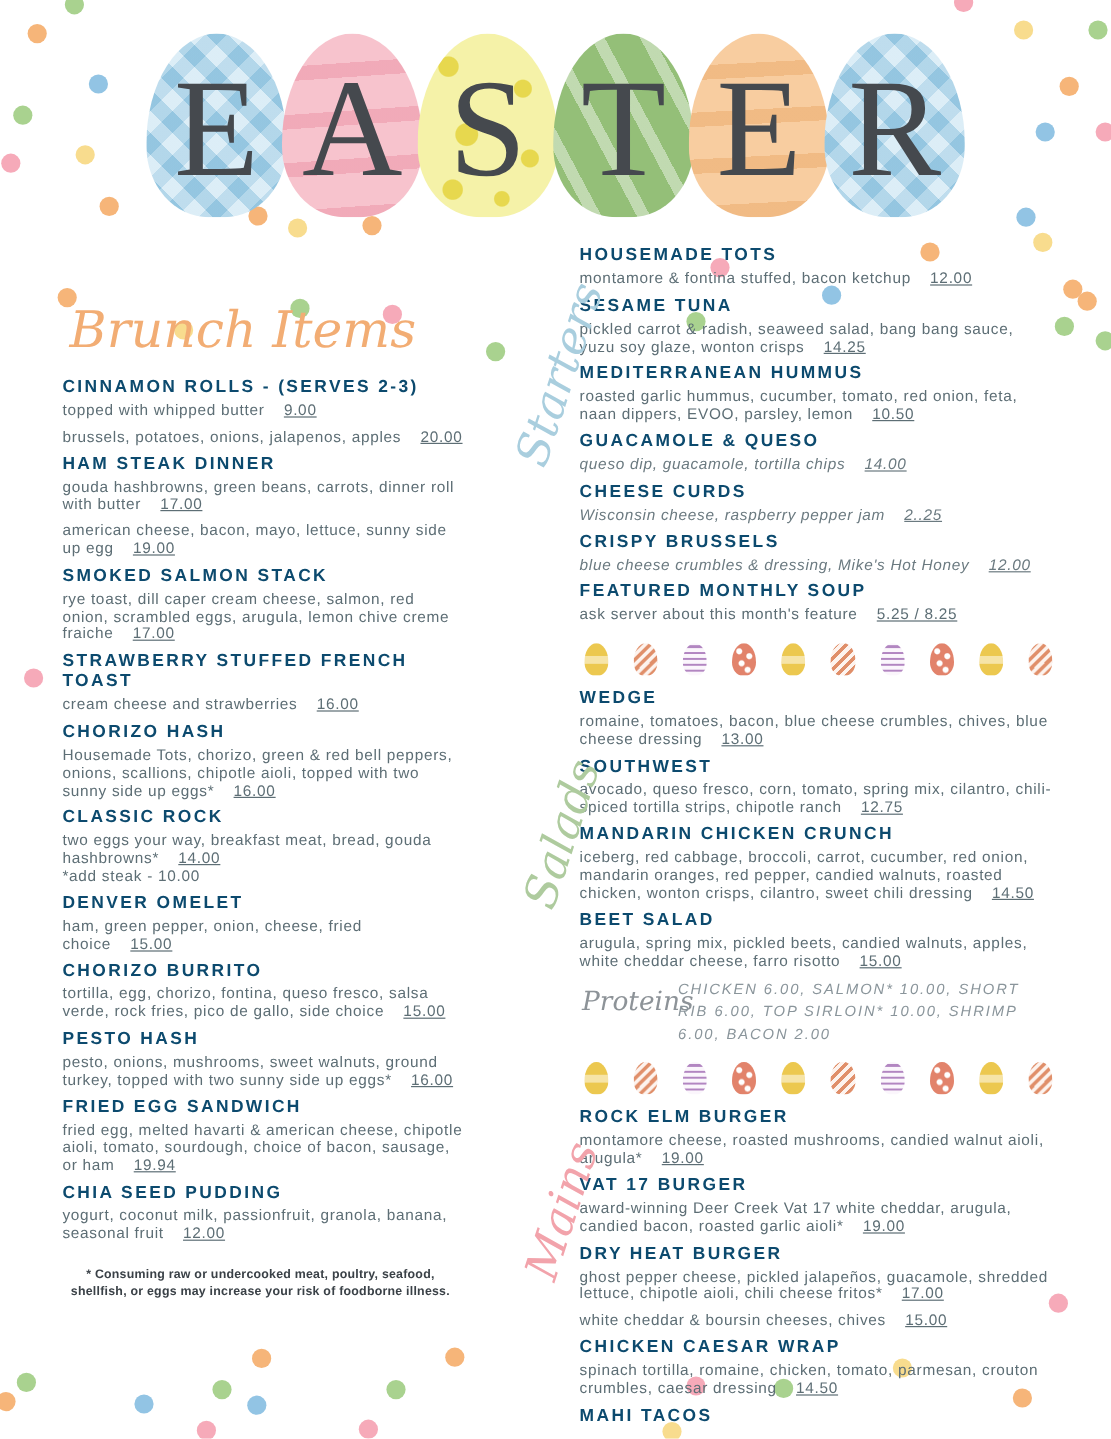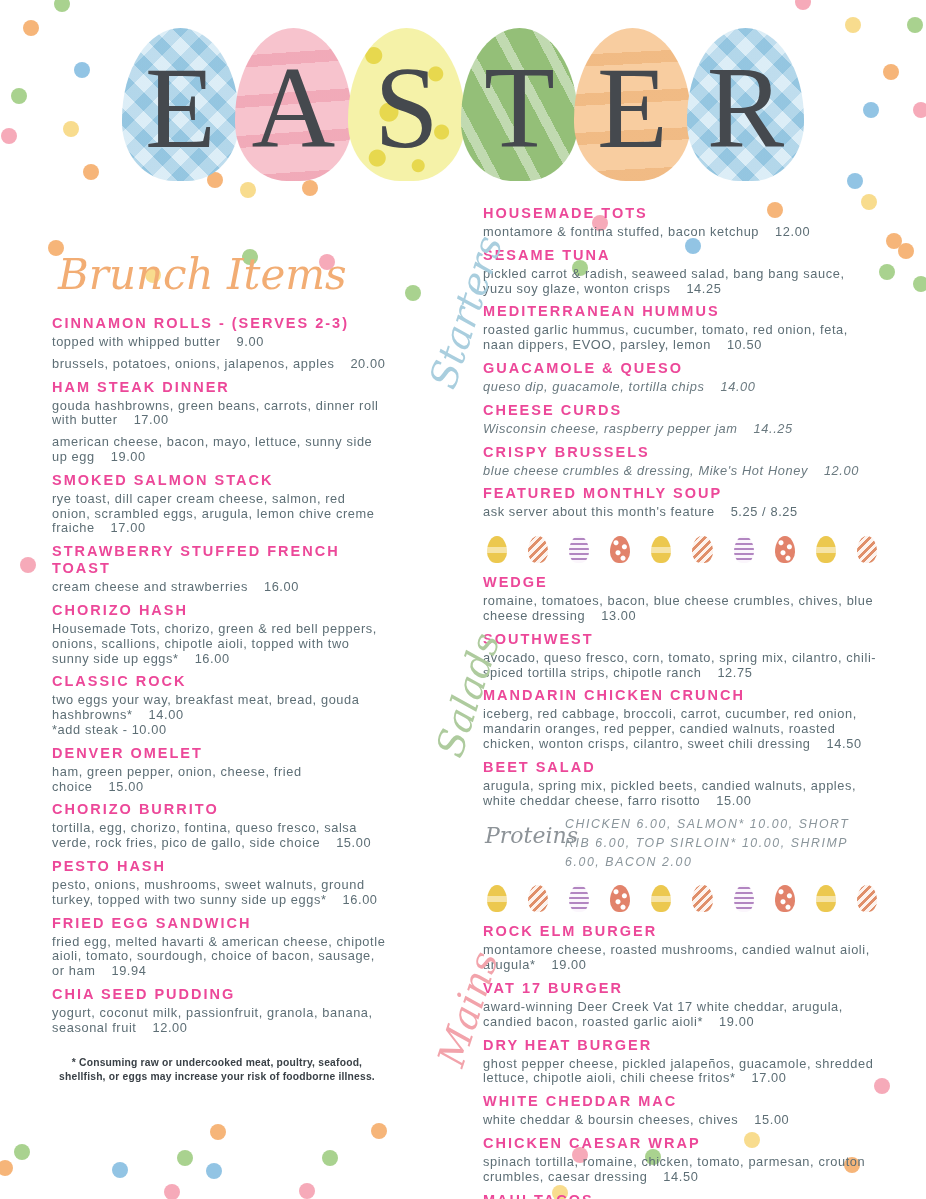--- a/index.html
+++ b/index.html
@@ -42,24 +42,24 @@
   .brunch-title{font-size:42px;color:#f2ad74;padding-left:6px;margin-bottom:16px;}
   .side-label{position:absolute;font-size:38px;transform:rotate(-72deg);width:170px;text-align:center;z-index:1;}
   .lbl-starters{color:#a9cede;left:-102px;top:85px;}
   .lbl-salads{color:#aecb9e;left:-100px;top:468px;}
   .lbl-mains{color:#f2a3ab;left:-100px;top:782px;}
 
   
   .left-col{position:absolute;left:52px;top:250px;width:336px;z-index:1;}
   .right-col{position:absolute;left:483px;top:205px;width:394px;z-index:1;}
   .menu-item{margin-bottom:7px;}
-  .item-name{font-size:14.5px;font-weight:bold;letter-spacing:2px;color:#ec4899;line-height:17px;margin-bottom:3px;}
+  .item-name{font-size:14.5px;font-weight:bold;letter-spacing:2px;color:#0c4a6e;line-height:17px;margin-bottom:3px;}
   .item-desc{font-size:12.8px;letter-spacing:.6px;color:#5d6e75;line-height:14.8px;}
   .item-desc.italic{font-style:italic;color:#6b7a80;}
-  .price{margin-left:16px;white-space:nowrap;}
+  .price{margin-left:16px;white-space:nowrap;text-decoration:underline;}
 
   .egg-row{display:flex;gap:21px;padding:9px 0 11px 4px;}
   .degg{width:21px;height:27px;border-radius:50% 50% 45% 45% / 60% 60% 42% 42%;}
   .degg.y{background:linear-gradient(rgba(255,255,255,0) 0 11px, rgba(255,255,255,.5) 11px 17px, rgba(255,255,255,0) 17px), #ecc84f;}
   .degg.s{background:repeating-linear-gradient(135deg, rgba(224,143,106,0) 0 3px, #e08f6a 3px 6px), #fdf3ee;}
   .degg.p{background:repeating-linear-gradient(0deg, rgba(178,134,193,0) 0 3px, #b286c1 3px 5px), #fbf6fc;}
   .degg.c{background:
       radial-gradient(circle at 30% 25%, #fff 2px, transparent 3px),
       radial-gradient(circle at 72% 40%, #fff 2px, transparent 3px),
       radial-gradient(circle at 40% 62%, #fff 2px, transparent 3px),
@@ -225,21 +225,21 @@
         <div class="menu-item">
           <div class="item-name">MEDITERRANEAN HUMMUS</div>
           <div class="item-desc"><span>roasted garlic hummus, cucumber, tomato, red onion, feta, naan dippers, EVOO, parsley, lemon</span><span class="price">10.50</span></div>
         </div>
         <div class="menu-item">
           <div class="item-name">GUACAMOLE &amp; QUESO</div>
           <div class="item-desc italic"><span>queso dip, guacamole, tortilla chips</span><span class="price">14.00</span></div>
         </div>
         <div class="menu-item">
           <div class="item-name">CHEESE CURDS</div>
-          <div class="item-desc italic"><span>Wisconsin cheese, raspberry pepper jam</span><span class="price">14..25</span></div>
+          <div class="item-desc italic"><span>Wisconsin cheese, raspberry pepper jam</span><span class="price">2..25</span></div>
         </div>
         <div class="menu-item">
           <div class="item-name">CRISPY BRUSSELS</div>
           <div class="item-desc italic"><span>blue cheese crumbles &amp; dressing, Mike's Hot Honey</span><span class="price">12.00</span></div>
         </div>
         <div class="menu-item">
           <div class="item-name">FEATURED MONTHLY SOUP</div>
           <div class="item-desc"><span>ask server about this month's feature</span><span class="price">5.25 / 8.25</span></div>
         </div>
       </div>
@@ -301,21 +301,20 @@
         </div>
         <div class="menu-item">
           <div class="item-name">VAT 17 BURGER</div>
           <div class="item-desc"><span>award-winning Deer Creek Vat 17 white cheddar, arugula, candied bacon, roasted garlic aioli*</span><span class="price">19.00</span></div>
         </div>
         <div class="menu-item">
           <div class="item-name">DRY HEAT BURGER</div>
           <div class="item-desc"><span>ghost pepper cheese, pickled jalapeños, guacamole, shredded lettuce, chipotle aioli, chili cheese fritos*</span><span class="price">17.00</span></div>
         </div>
         <div class="menu-item">
-          <div class="item-name">WHITE CHEDDAR MAC</div>
           <div class="item-desc"><span>white cheddar &amp; boursin cheeses, chives</span><span class="price">15.00</span></div>
         </div>
         <div class="menu-item">
           <div class="item-name">CHICKEN CAESAR WRAP</div>
           <div class="item-desc"><span>spinach tortilla, romaine, chicken, tomato, parmesan, crouton crumbles, caesar dressing</span><span class="price">14.50</span></div>
         </div>
         <div class="menu-item">
           <div class="item-name">MAHI TACOS</div>
         </div>
       </div>

